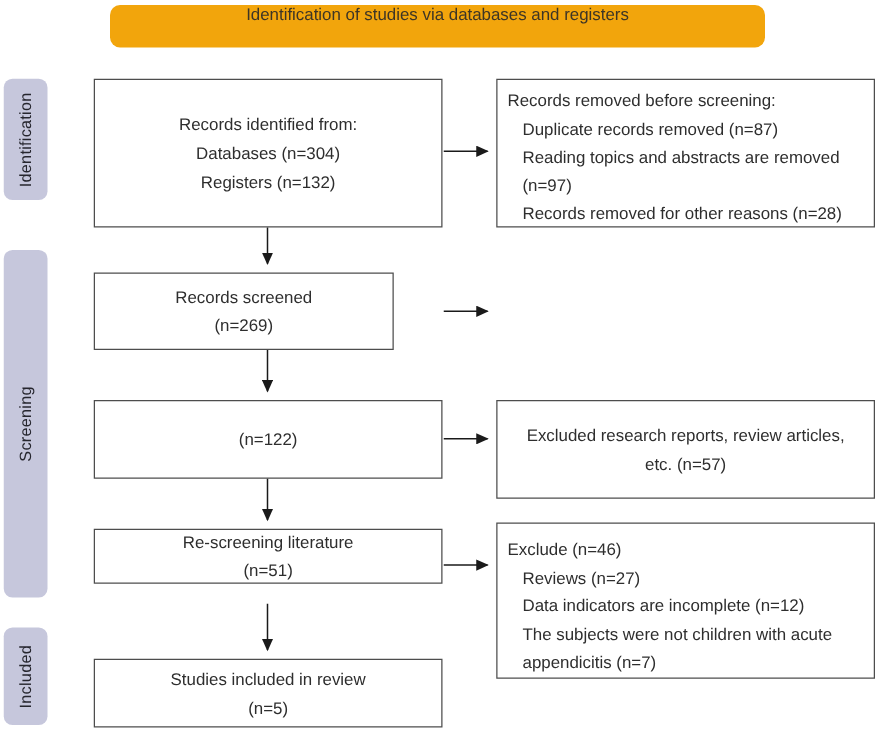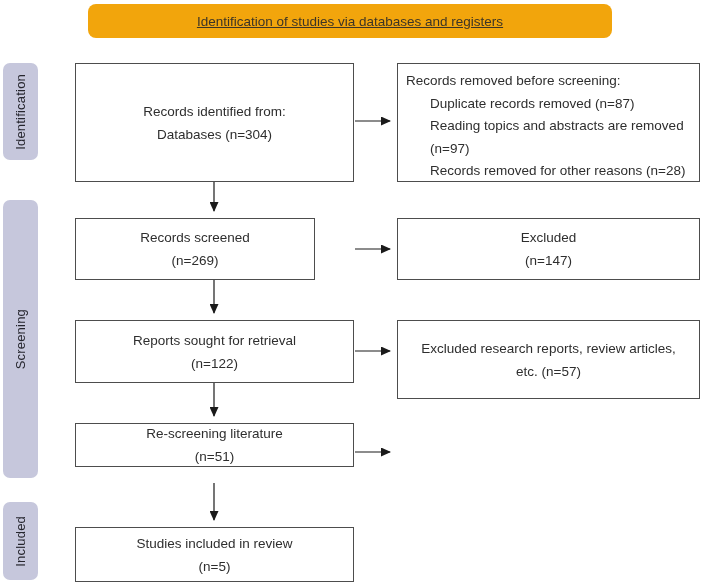--- a/index.html
+++ b/index.html
@@ -11,43 +11,43 @@
     --arrow:#1a1a1a;
   }
   *{margin:0;padding:0;box-sizing:border-box;}
   html,body{background:#ffffff;}
   body{font-family:"Liberation Sans", sans-serif;color:var(--text);}
   .canvas{position:relative;width:705px;height:586px;background:#ffffff;overflow:hidden;}
 
   .banner{
     position:absolute;left:88px;top:4px;width:524px;height:34px;
     background:var(--banner-bg);border-radius:8px;
-    display:flex;align-items:center;justify-content:center;
-    font-size:13.5px;color:var(--banner-text);text-decoration:underline;
+    display:flex;justify-content:center;
+    font-size:13.5px;color:var(--banner-text);
   }
 
   .stage{
     position:absolute;left:3px;width:35px;background:var(--stage-bg);
     border-radius:7px;display:flex;align-items:center;justify-content:center;
   }
   .stage span{
     writing-mode:vertical-rl;transform:rotate(180deg);
     font-size:13px;color:#26262e;white-space:nowrap;letter-spacing:.2px;
   }
 
   .box{
     position:absolute;border:1px solid var(--box-border);background:#ffffff;
     font-size:13.5px;line-height:22px;
   }
   .box.center{
     display:flex;flex-direction:column;justify-content:center;align-items:center;
     text-align:center;line-height:23px;
   }
   .box.detail{padding:6px 4px 6px 8px;line-height:22.5px;}
-  .box.detail .indent{margin-left:24px;}
+  .box.detail .indent{margin-left:12px;}
 
   svg.arrows{position:absolute;left:0;top:0;pointer-events:none;}
   svg.arrows line{stroke:var(--arrow);stroke-width:1.2;}
 </style>
 </head>
 <body>
 
 <div class="canvas">
 
   <div class="banner">
@@ -60,59 +60,61 @@
   <div class="stage" style="top:200px;height:278px;">
     <span>Screening</span>
   </div>
   <div class="stage" style="top:502px;height:78px;">
     <span>Included</span>
   </div>
 
   <div class="box center" style="left:75px;top:63px;width:279px;height:119px;">
     <div>Records identified from:</div>
     <div>Databases (n=304)</div>
+    <div>Registers (n=132)</div>
   </div>
 
   <div class="box center" style="left:75px;top:218px;width:240px;height:62px;">
     <div>Records screened</div>
     <div>(n=269)</div>
   </div>
 
   <div class="box center" style="left:75px;top:320px;width:279px;height:63px;">
-    <div>Reports sought for retrieval</div>
     <div>(n=122)</div>
   </div>
 
   <div class="box center" style="left:75px;top:423px;width:279px;height:44px;">
     <div>Re-screening literature</div>
     <div>(n=51)</div>
   </div>
 
   <div class="box center" style="left:75px;top:527px;width:279px;height:55px;">
     <div>Studies included in review</div>
     <div>(n=5)</div>
   </div>
 
   <div class="box detail" style="left:397px;top:63px;width:303px;height:119px;">
     <div>Records removed before screening:</div>
     <div class="indent">Duplicate records removed (n=87)</div>
     <div class="indent">Reading topics and abstracts are removed (n=97)</div>
     <div class="indent">Records removed for other reasons (n=28)</div>
   </div>
 
-  <div class="box center" style="left:397px;top:218px;width:303px;height:62px;">
-    <div>Excluded</div>
-    <div>(n=147)</div>
-  </div>
 
   <div class="box center" style="left:397px;top:320px;width:303px;height:79px;">
     <div>Excluded research reports, review articles,</div>
     <div>etc. (n=57)</div>
   </div>
 
+  <div class="box detail" style="left:397px;top:418px;width:303px;height:125px;padding-top:10px;">
+    <div>Exclude (n=46)</div>
+    <div class="indent">Reviews (n=27)</div>
+    <div class="indent">Data indicators are incomplete (n=12)</div>
+    <div class="indent">The subjects were not children with acute appendicitis (n=7)</div>
+  </div>
 
   <svg class="arrows" width="705" height="586" viewBox="0 0 705 586">
     <defs>
       <marker id="ah" markerWidth="11" markerHeight="9" refX="9" refY="4.5" orient="auto" markerUnits="userSpaceOnUse">
         <path d="M0,0 L10,4.5 L0,9 z" fill="#1a1a1a"></path>
       </marker>
     </defs>
     <line x1="214" y1="182" x2="214" y2="211" marker-end="url(#ah)"></line>
     <line x1="214" y1="280" x2="214" y2="313" marker-end="url(#ah)"></line>
     <line x1="214" y1="383" x2="214" y2="416" marker-end="url(#ah)"></line>

